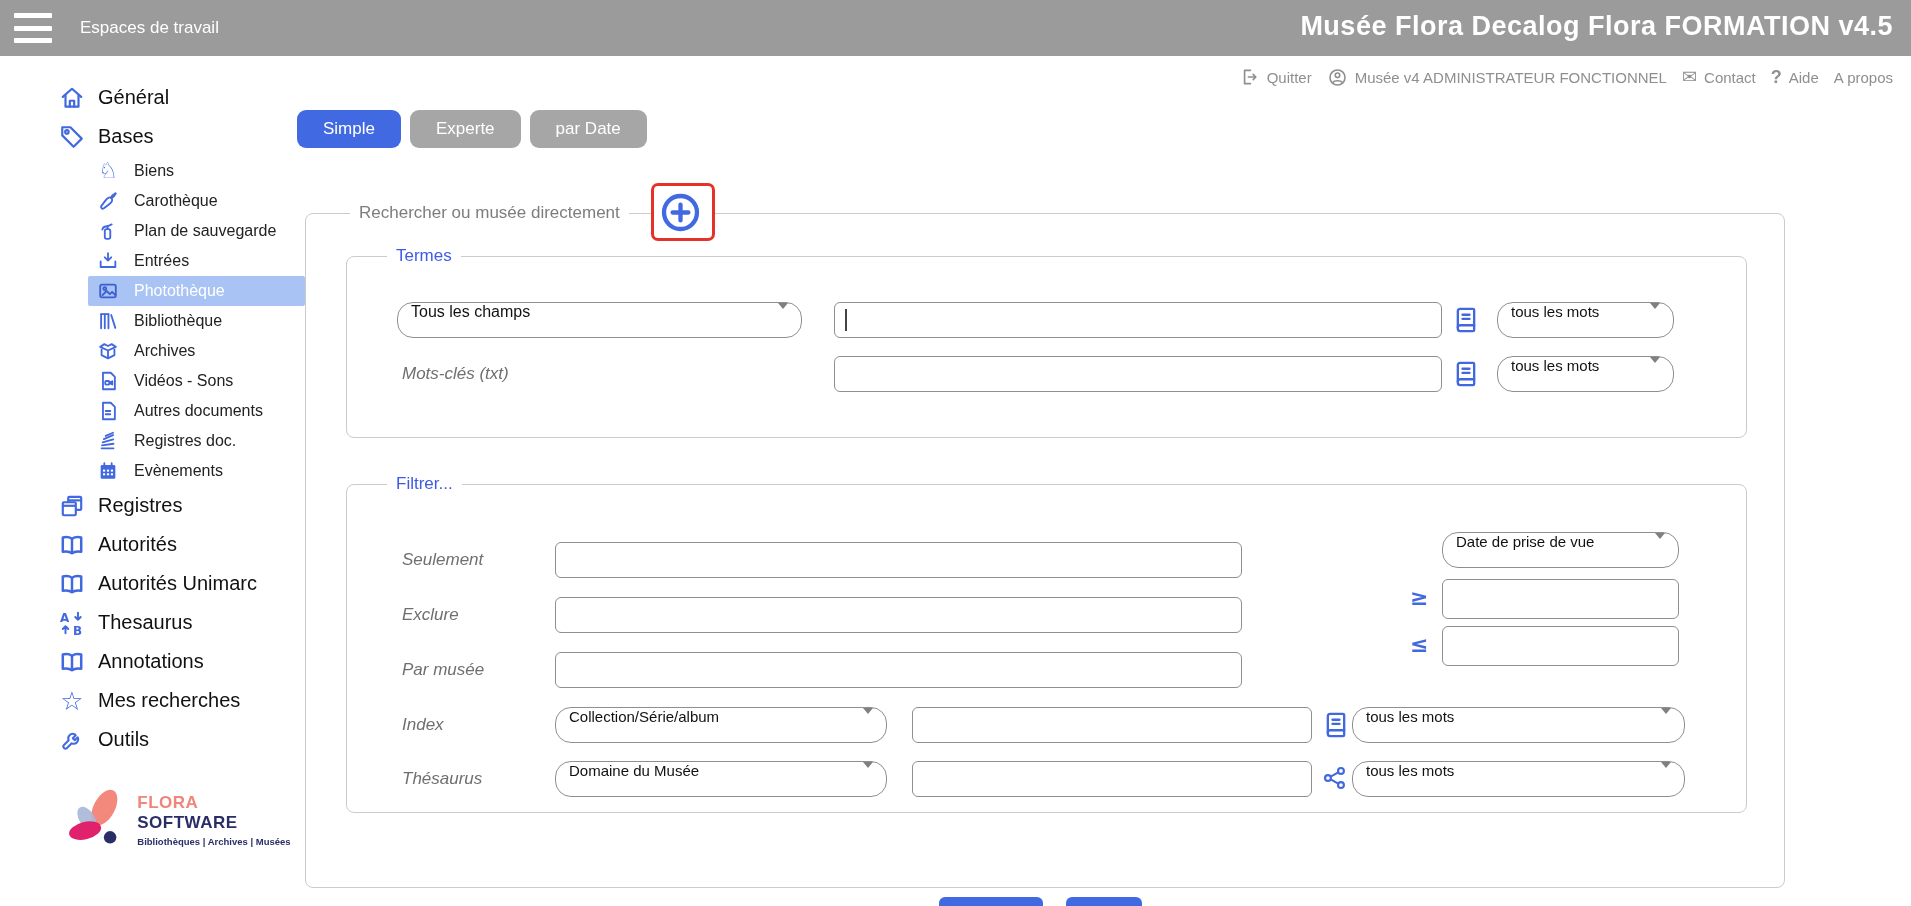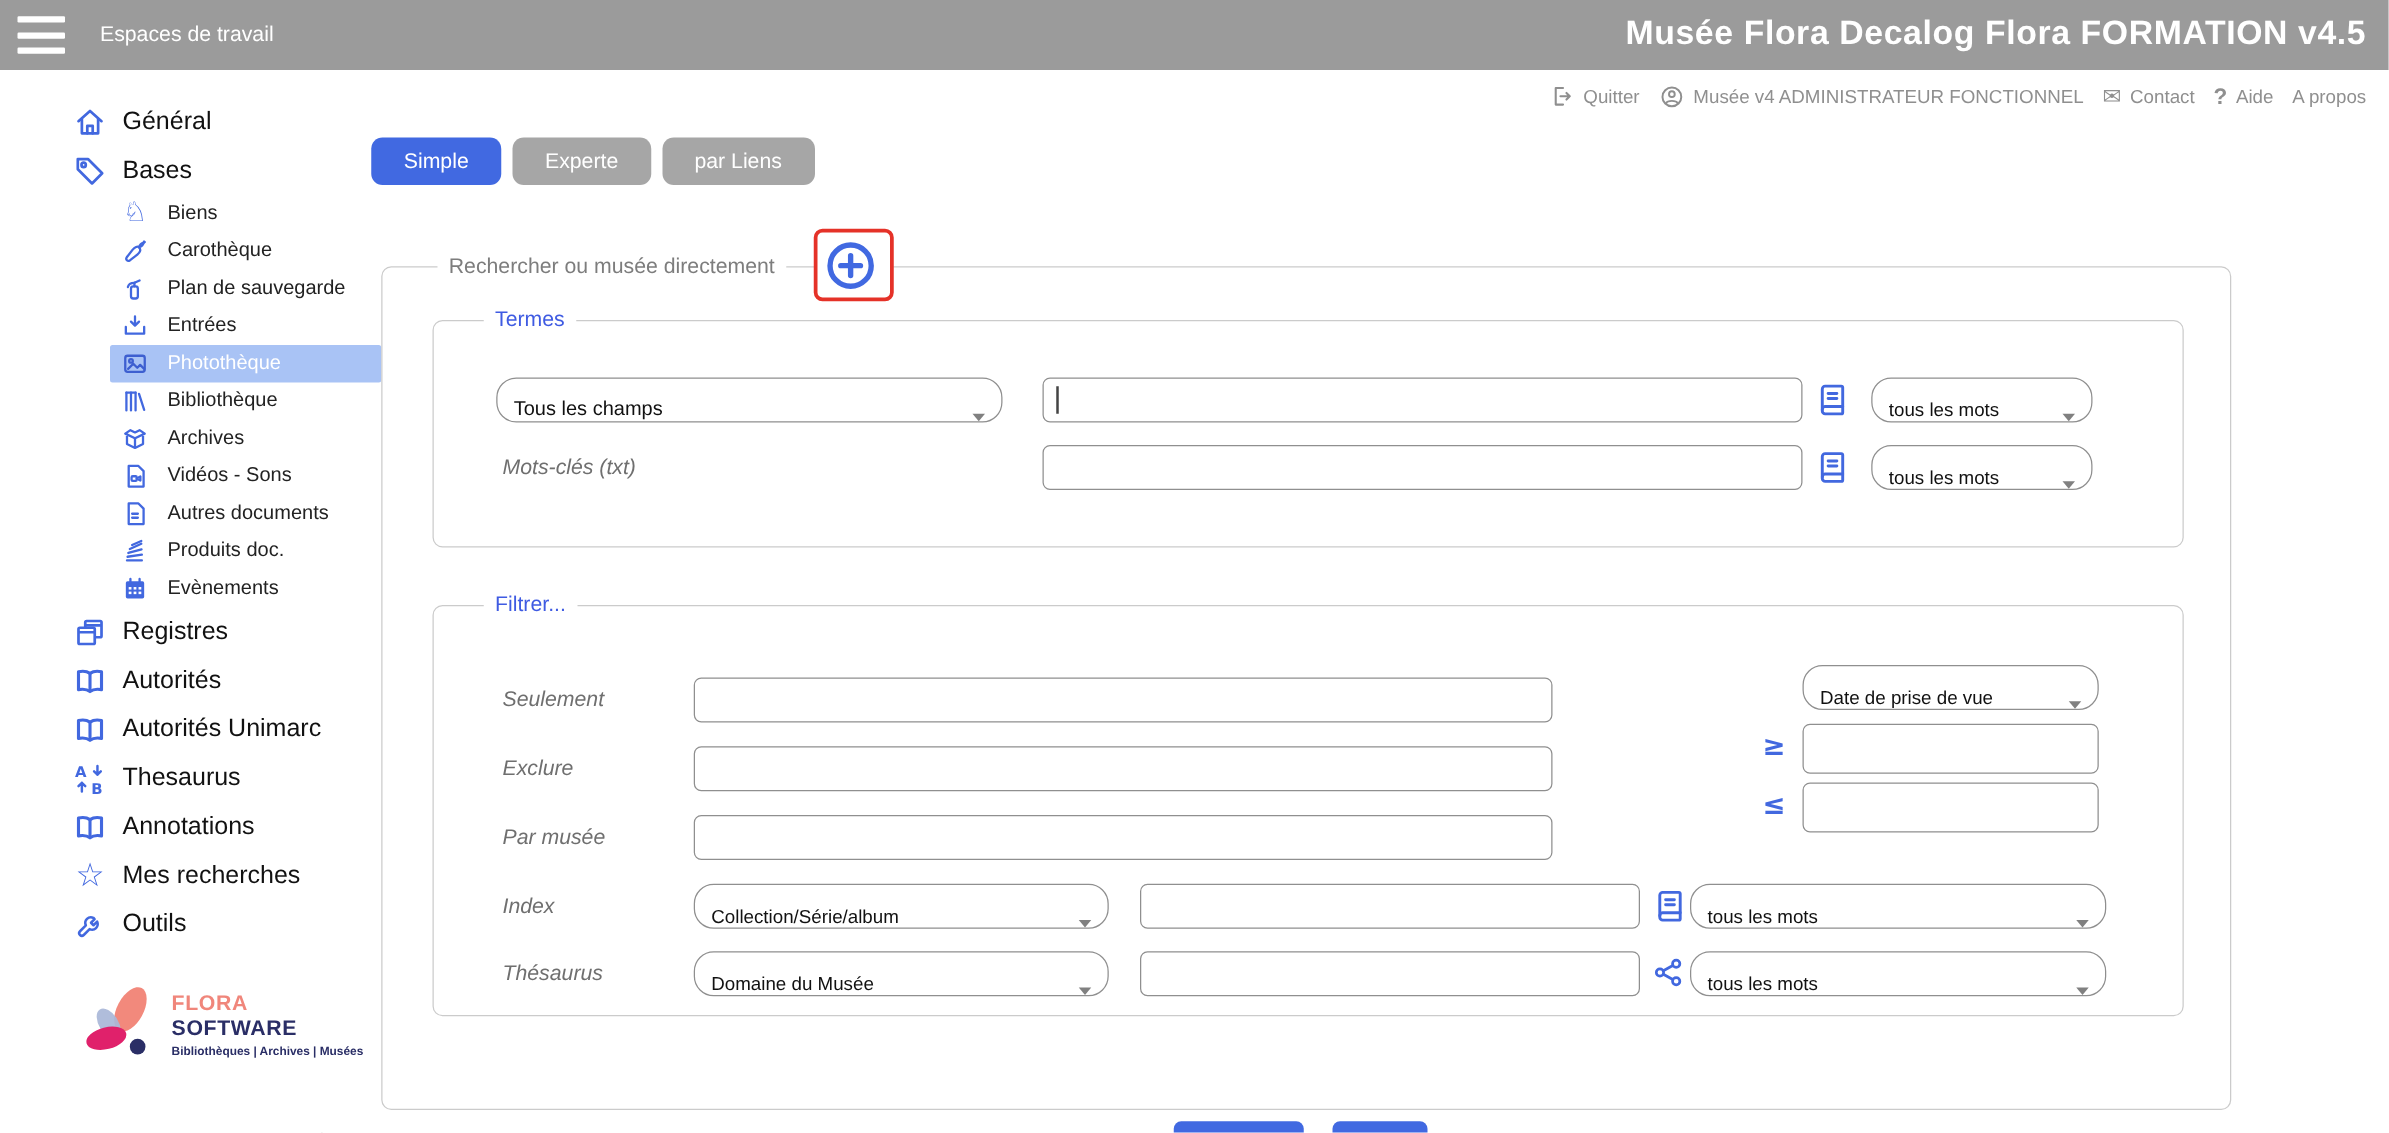--- a/index.html
+++ b/index.html
@@ -60,21 +60,21 @@
   .filter-fs { left:40px; top:270px; width:1401px; height:329px; }
   .blue-legend { color:#3f5be2; left:40px; }
 
   
   .hl-red { position:absolute; left:345px; top:-31px; width:64px; height:58px;
             border:3px solid #e53228; border-radius:7px; background:#fff; }
   .plusbtn { position:absolute; left:353px; top:-23px; width:43px; height:43px; cursor:pointer; }
 
   
   .sel { position:absolute; height:36px; border:1px solid #8f8f8f; border-radius:16px;
-         background:#fff; display:flex; align-items:flex-end; justify-content:space-between;
+         background:#fff; display:flex; align-items:flex-start; justify-content:space-between;
          padding:0 13px; font-size:16px; color:#111; cursor:pointer; }
   .chev { width:0; height:0; border-left:5.5px solid transparent;
           border-right:5.5px solid transparent; border-top:6.5px solid #808080; }
   .inwrap { position:absolute; }
   .inwrap input { width:100%; height:100%; border:1px solid #8f8f8f; border-radius:6px;
                   font-size:16px; padding:0 12px; outline:none;
                   font-family:"Liberation Sans", sans-serif; }
   .caret { position:absolute; left:11px; top:7px; width:1.5px; height:22px; background:#444; }
   .flabel { position:absolute; font-size:17px; font-style:italic; color:#6f6f6f; }
   .cmp { position:absolute; color:#4268df; font-size:22px; font-weight:bold;
@@ -238,21 +238,21 @@
     <li class="lvl2">
       <span class="icn">
         <svg width="22" height="22" viewBox="0 0 24 24" fill="none" stroke="#4268df" stroke-width="2" stroke-linecap="round">
             <path d="M5 20 h13"></path>
             <path d="M5.5 16.8 l12.5-1.8"></path>
             <path d="M6.2 13.5 l11.5-3.2"></path>
             <path d="M7.5 10 l10-4.5"></path>
             <path d="M9.5 6.5 l8-3.5"></path>
           </svg>
       </span>
-        <span class="lbl">Produits doc.</span>
+        <span class="lbl">Registres doc.</span>
     </li>
     <li class="lvl2">
       <span class="icn">
         <svg width="22" height="22" viewBox="0 0 24 24">
             <rect x="4" y="5.5" width="16" height="15" rx="1.5" fill="#4268df"></rect>
             <path d="M8 3.5 v3 M16 3.5 v3" stroke="#4268df" stroke-width="2" stroke-linecap="round"></path>
             <g fill="#fff">
               <rect x="6.5" y="10.5" width="2.4" height="2.2"></rect>
               <rect x="10.8" y="10.5" width="2.4" height="2.2"></rect>
               <rect x="15.1" y="10.5" width="2.4" height="2.2"></rect>
@@ -339,21 +339,21 @@
     <div class="logo-text">
       <div class="l1"><span class="flora">FLORA</span> <span class="softw">SOFTWARE</span></div>
       <div class="l2">Bibliothèques | Archives | Musées</div>
     </div>
   </div>
 </div>
 
 <div class="tabs">
   <div class="tab active">Simple</div>
   <div class="tab">Experte</div>
-  <div class="tab">par Liens</div>
+  <div class="tab">par Date</div>
 </div>
 
 <div class="fs outer-fs">
   <div class="fs-legend">Rechercher ou musée directement</div>
 
   <div class="hl-red"></div>
   <div class="plusbtn">
     <svg width="43" height="43" viewBox="0 0 24 24" fill="none" stroke="#4169e1" stroke-width="2.4" stroke-linecap="round">
         <circle cx="12" cy="12" r="9.2"></circle>
         <path d="M12 7.6 V16.4 M7.6 12 H16.4"></path>

